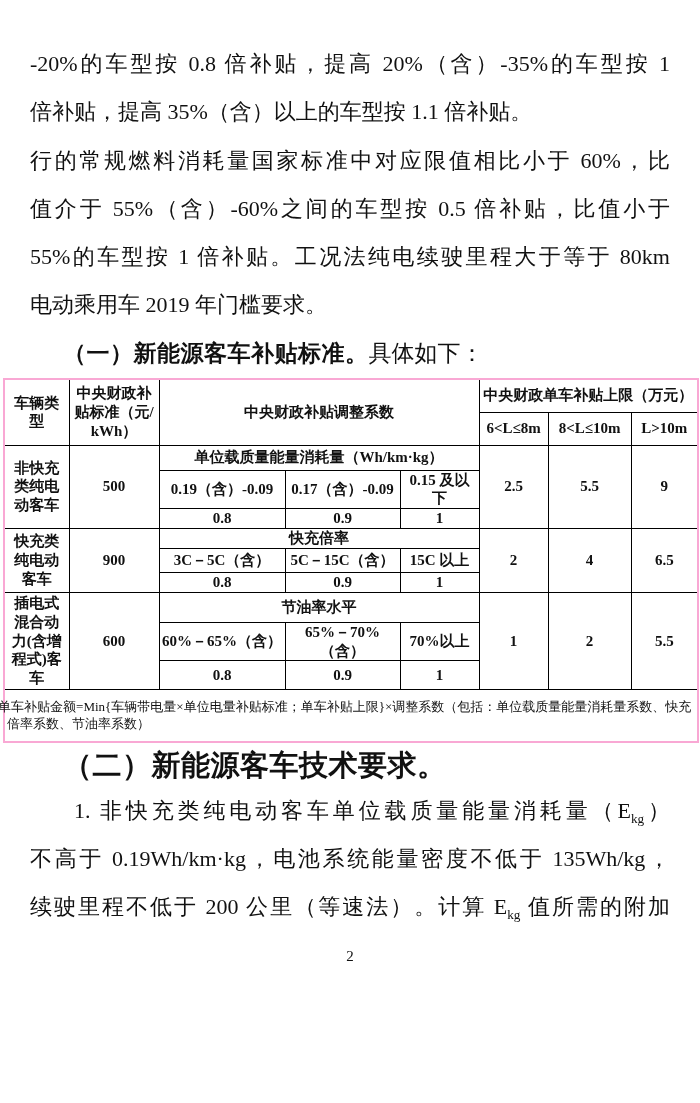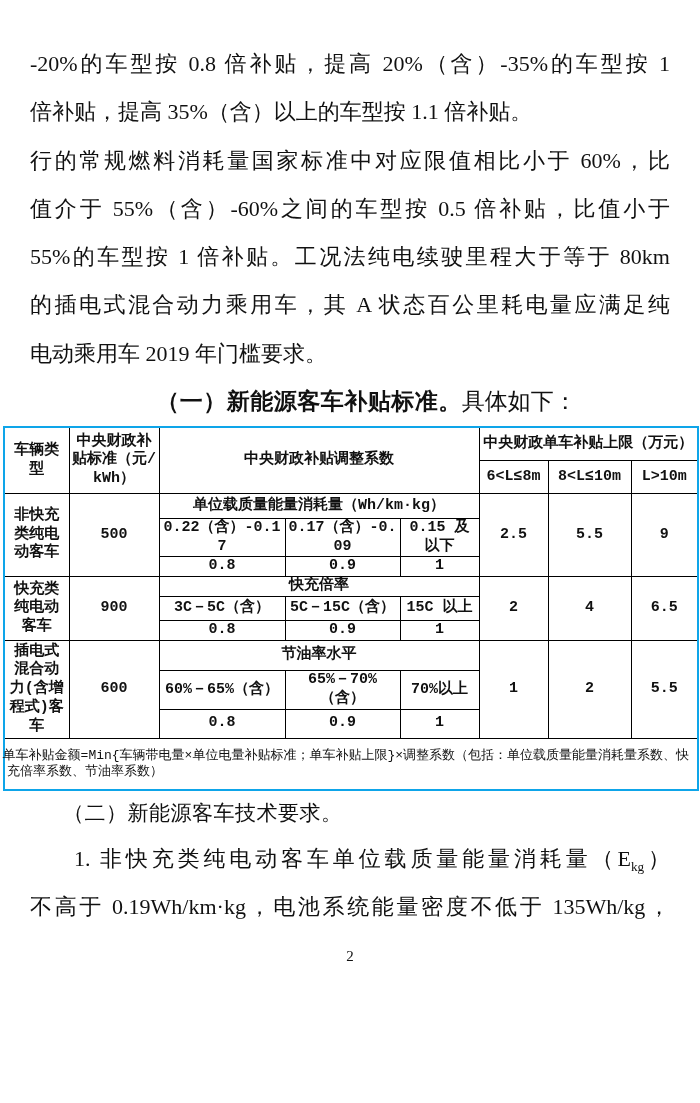--- a/index.html
+++ b/index.html
@@ -34,35 +34,34 @@
   .sub-heading {
     height: 48.3px; line-height: 48.3px;
     padding-left: 33px;
     font-size: 23px;
   }
   .sub-heading .bold-part { font-weight: bold; letter-spacing: 0.5px; }
   .sub-heading .normal-part { font-weight: normal; }
   .sub-heading2 {
     height: 44px; line-height: 44px;
     padding-left: 33px;
-    font-size: 21px; font-weight: normal; letter-spacing: 0.5px;
+    font-size: 29px; font-weight: bold; letter-spacing: 0.5px;
   }
 
   sub.ss { font-size: 0.6em; }
 
   
   table.subsidy {
     margin-left: 3px;
     width: 694px;
     border-collapse: collapse;
     table-layout: fixed;
-    border: 2px solid #0ea5e9;
+    border: 2px solid #f9a8d4;
     font-size: 15px; font-weight: bold;
     text-align: center;
-    font-family: Liberation Mono, monospace;
   }
   table.subsidy td {
     border: 1px solid #000;
     padding: 0 2px;
     vertical-align: middle;
     word-break: break-all;
     line-height: 1.25;
   }
   td.vehicle { padding: 0 14px; }
   td.standard { padding: 0 6px; }
@@ -90,25 +89,24 @@
 <body>
 
 <div class="page">
 
   <div class="text-col">
     <div class="line">-20%的车型按 0.8 倍补贴，提高 20%（含）-35%的车型按 1</div>
     <div class="line lastline">倍补贴，提高 35%（含）以上的车型按 1.1 倍补贴。</div>
     <div class="line">行的常规燃料消耗量国家标准中对应限值相比小于 60%，比</div>
     <div class="line">值介于 55%（含）-60%之间的车型按 0.5 倍补贴，比值小于</div>
     <div class="line">55%的车型按 1 倍补贴。工况法纯电续驶里程大于等于 80km</div>
-    <div class="line">的插电式混合动力乘用车，其 A 状态百公里耗电量应满足纯</div>
     <div class="line lastline">电动乘用车 2019 年门槛要求。</div>
 
 
-    <div class="sub-heading" style="text-align:center;">
+    <div class="sub-heading" style="text-align:left;">
       <span class="bold-part">（一）新能源客车补贴标准。</span><span class="normal-part">具体如下：</span>
     </div>
   </div>
 
   <table class="subsidy">
     <colgroup>
       <col style="width:65px">
         <col style="width:90px">
       <col style="width:126px">
         <col style="width:115px">
@@ -132,21 +130,21 @@
 
     <tr class="r1a">
       <td class="vehicle" rowspan="3">非快充类纯电动客车</td>
       <td rowspan="3">500</td>
       <td colspan="3">单位载质量能量消耗量（Wh/km·kg）</td>
       <td rowspan="3">2.5</td>
       <td rowspan="3">5.5</td>
       <td rowspan="3">9</td>
     </tr>
     <tr class="r1b">
-      <td>0.22（含）-0.17</td>
+      <td>0.19（含）-0.09</td>
       <td>0.17（含）-0.09</td>
       <td>0.15 及以下</td>
     </tr>
     <tr class="r1c">
       <td>0.8</td>
       <td>0.9</td>
       <td>1</td>
     </tr>
 
     <tr class="r2a">
@@ -190,17 +188,18 @@
     <tr class="fnote">
       <td class="footnote-cell" colspan="8">■ 单车补贴金额=Min{车辆带电量×单位电量补贴标准；单车补贴上限}×调整系数（包括：单位载质量能量消耗量系数、快充倍率系数、节油率系数）</td>
     </tr>
   </tbody>
     </table>
 
   <div class="text-col">
     <div class="sub-heading2">（二）新能源客车技术要求。</div>
     <div class="line wrapok" style="text-indent:44px;"><span>1. 非快充类纯电动客车单位载质量能量消耗量（E</span><sub class="ss">kg</sub><span>）</span></div>
     <div class="line">不高于 0.19Wh/km·kg，电池系统能量密度不低于 135Wh/kg，</div>
+    <div class="line wrapok"><span>续驶里程不低于 200 公里（等速法）。计算 E</span><sub class="ss">kg</sub><span> 值所需的附加</span></div>
   </div>
 
   <div class="page-number">2</div>
 
 </div>
 
 </body></html>

